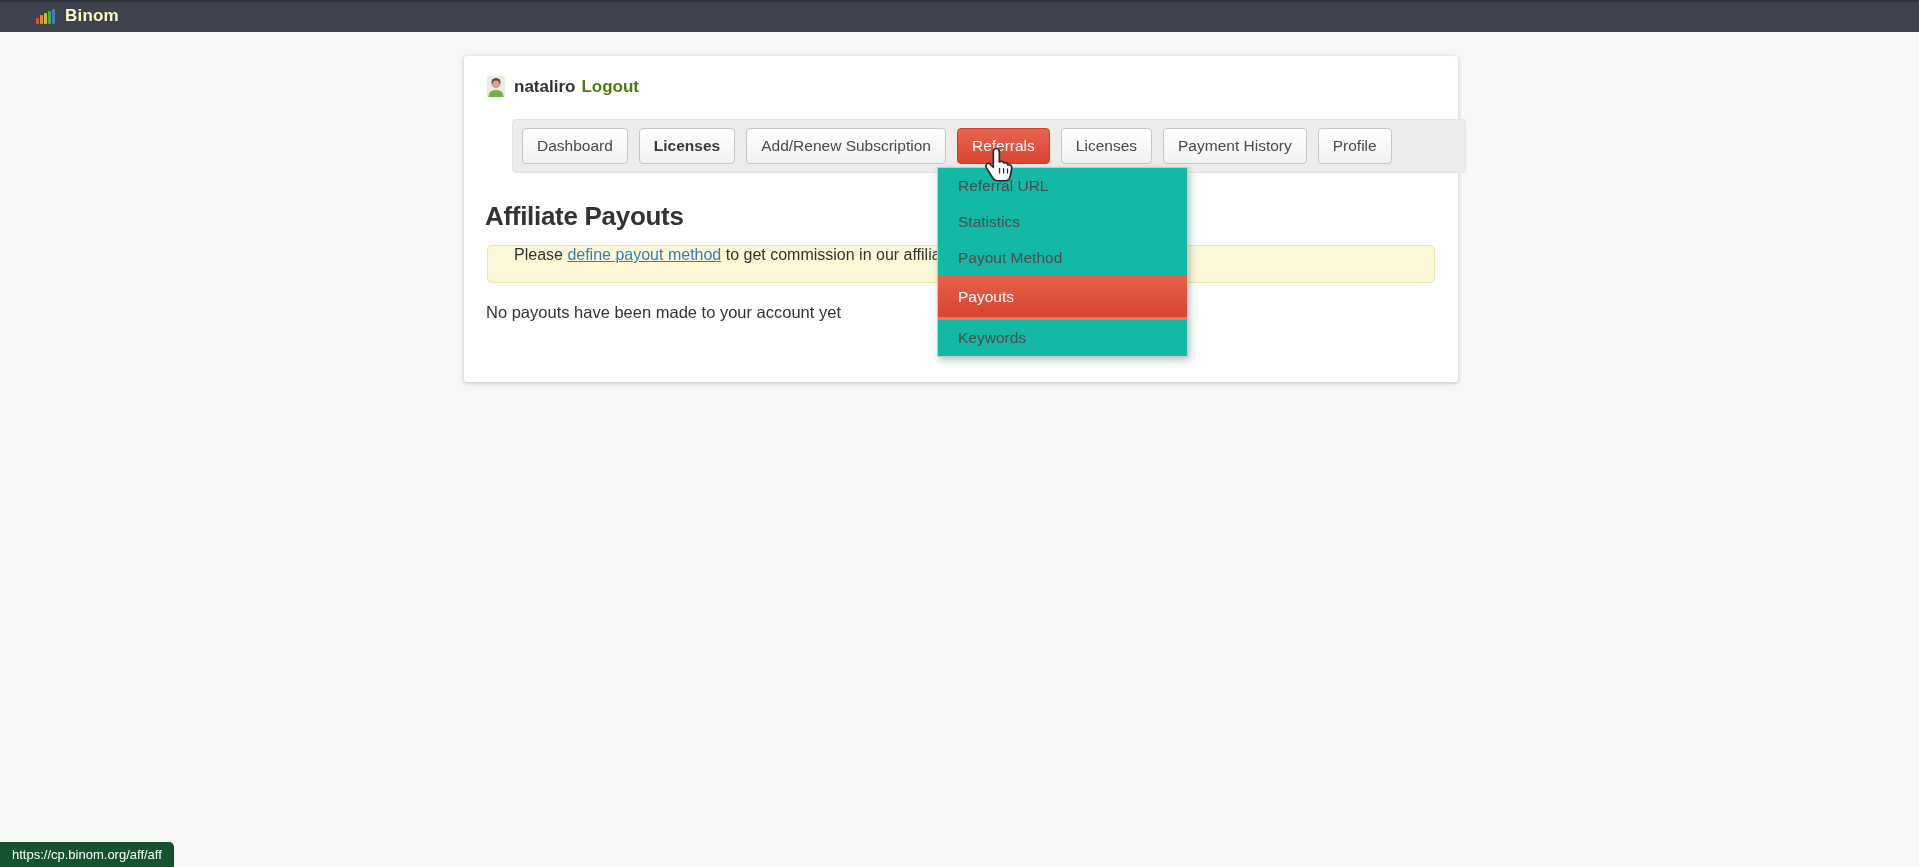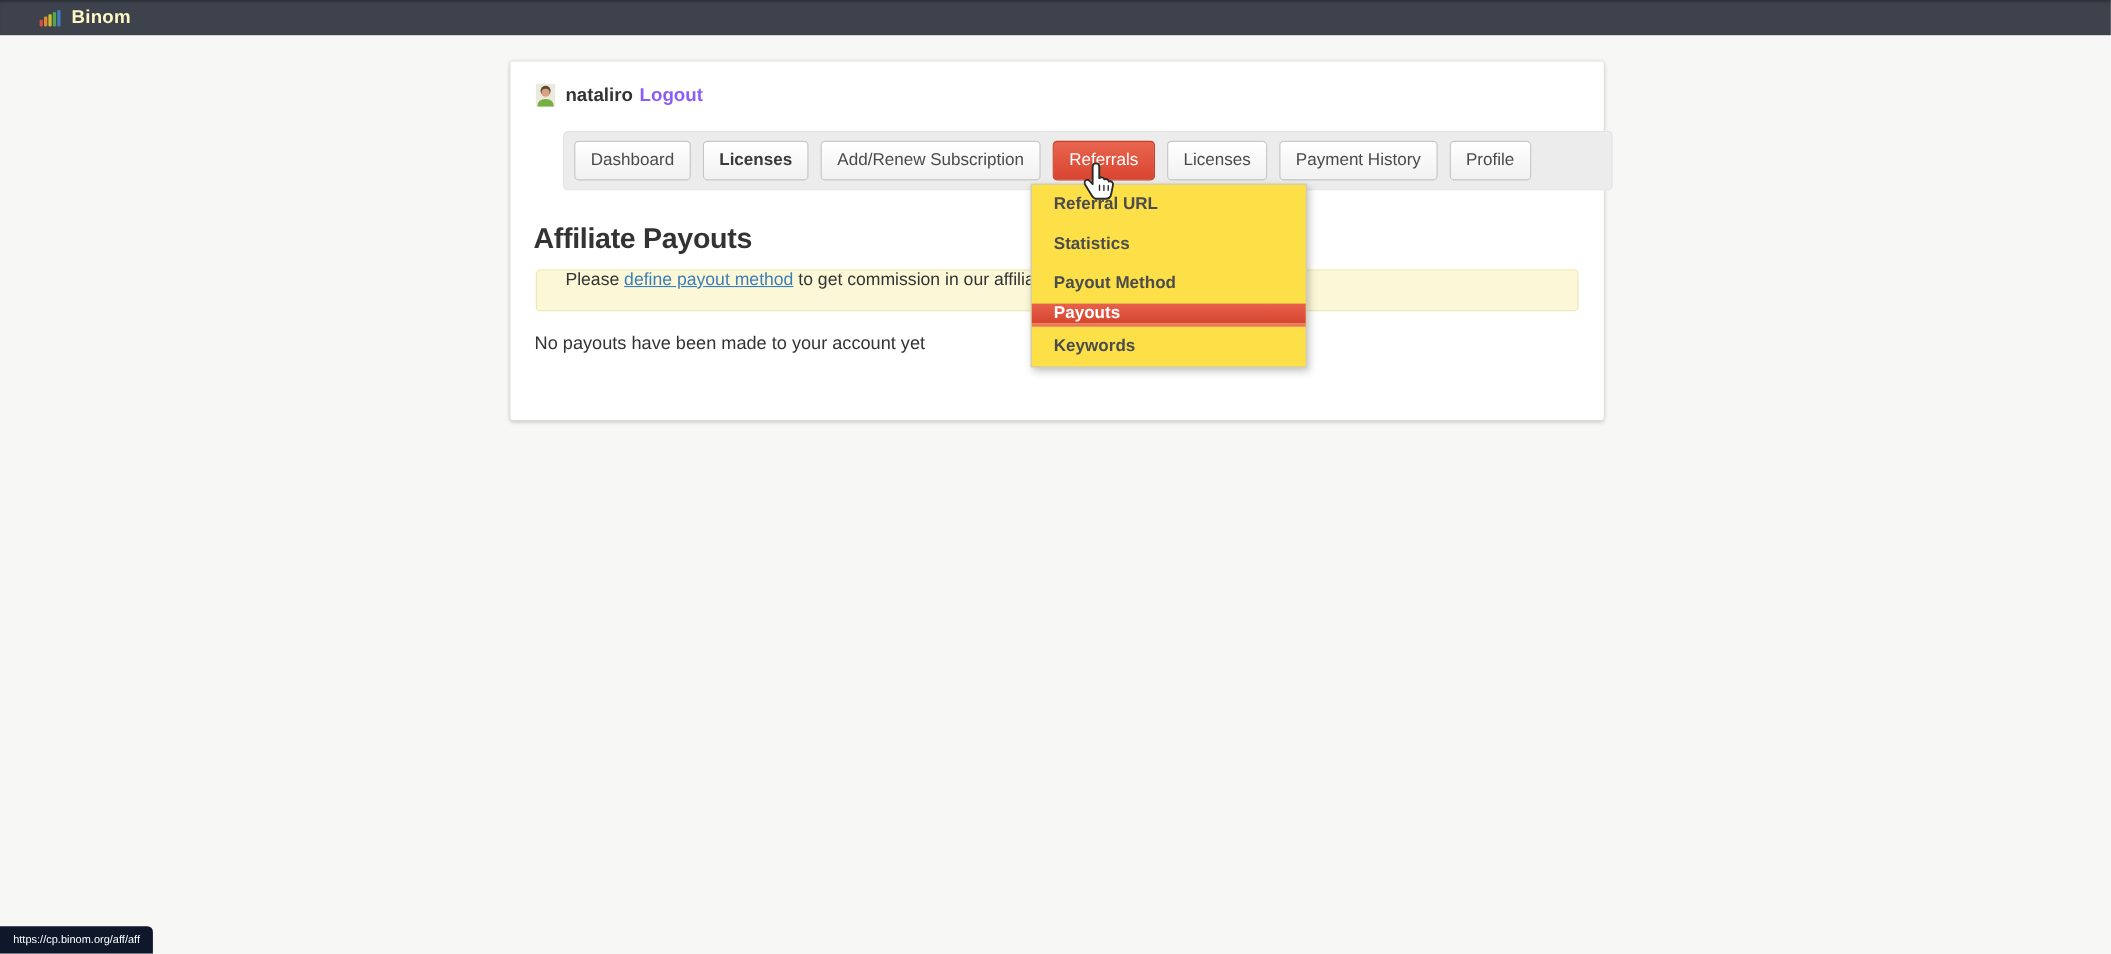--- a/index.html
+++ b/index.html
@@ -23,21 +23,21 @@
 
   
   .card {
     position:absolute; left:464px; top:56px; width:994px; height:326px;
     background:#fff; border-radius:3px;
     box-shadow:0 1px 4px rgba(0,0,0,.22);
   }
   .user-row { position:absolute; left:23px; top:20px; display:flex; align-items:center; font-size:17px; }
   .user-avatar { width:18px; height:21px; margin-right:9px; }
   .user-name { font-weight:bold; color:#333; margin-right:6px; }
-  .logout { color:#8b5cf6; font-weight:bold; text-decoration:none; cursor:pointer; }
+  .logout { color:#4d7c0f; font-weight:bold; text-decoration:none; cursor:pointer; }
 
   .navbar {
     position:absolute; left:20px; top:63px; width:954px; height:54px;
     background:#ececec; border:1px solid #e3e3e3; border-radius:4px;
     display:flex; align-items:center; padding:0 9px; gap:11px;margin-left:28px;
   }
   .nav-btn {
     height:36px; padding:0 14px;
     background:linear-gradient(#ffffff,#f1f1f1);
     border:1px solid #c6c6c6; border-radius:4px;
@@ -58,36 +58,36 @@
     display:flex; align-items:flex-start; padding-left:26px;
     font-size:16px; color:#333; white-space:pre;
   }
   .notice a { color:#3c7db8; text-decoration:underline; cursor:pointer; }
 
   .empty { position:absolute; left:22px; top:247px; font-size:16.5px; color:#333; }
 
   
   .menu {
     position:absolute; left:937px; top:167px; width:251px;
-    background:#fde047; border:1px solid #c9c9c9;
-    box-shadow:2px 3px 7px rgba(0,0,0,.25); z-index:5;font-weight:bold;
+    background:#14b8a6; border:1px solid #c9c9c9;
+    box-shadow:2px 3px 7px rgba(0,0,0,.25); z-index:5;
   }
   .menu-item {
     height:36px; padding:0 20px; display:flex; align-items:center;
     font-size:15.5px; color:#4c4c4c; cursor:pointer;
   }
   .menu-item.active {
-    height:21px; border-bottom:3px solid #ea7662;
+    height:44px; border-bottom:3px solid #ea7662;
     background:linear-gradient(#e8604c,#d6452f); color:#fff;
   }
 
   
   .statusbar {
     position:absolute; left:0; bottom:0; height:25px;
-    background:#0f172a; color:#fff; font-size:10px;
+    background:#14532d; color:#fff; font-size:13px;
     display:flex; align-items:center; padding:0 12px 1px 12px;
     border-radius:0 5px 0 0;
   }
 
   .cursor { position:absolute; left:985px; top:147px; z-index:20; pointer-events:none; }
 </style>
 </head>
 <body>
 
 <div class="topbar">

